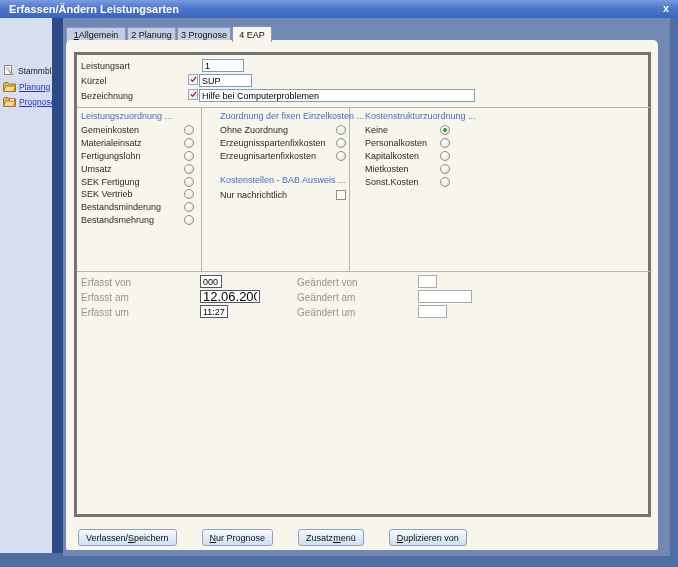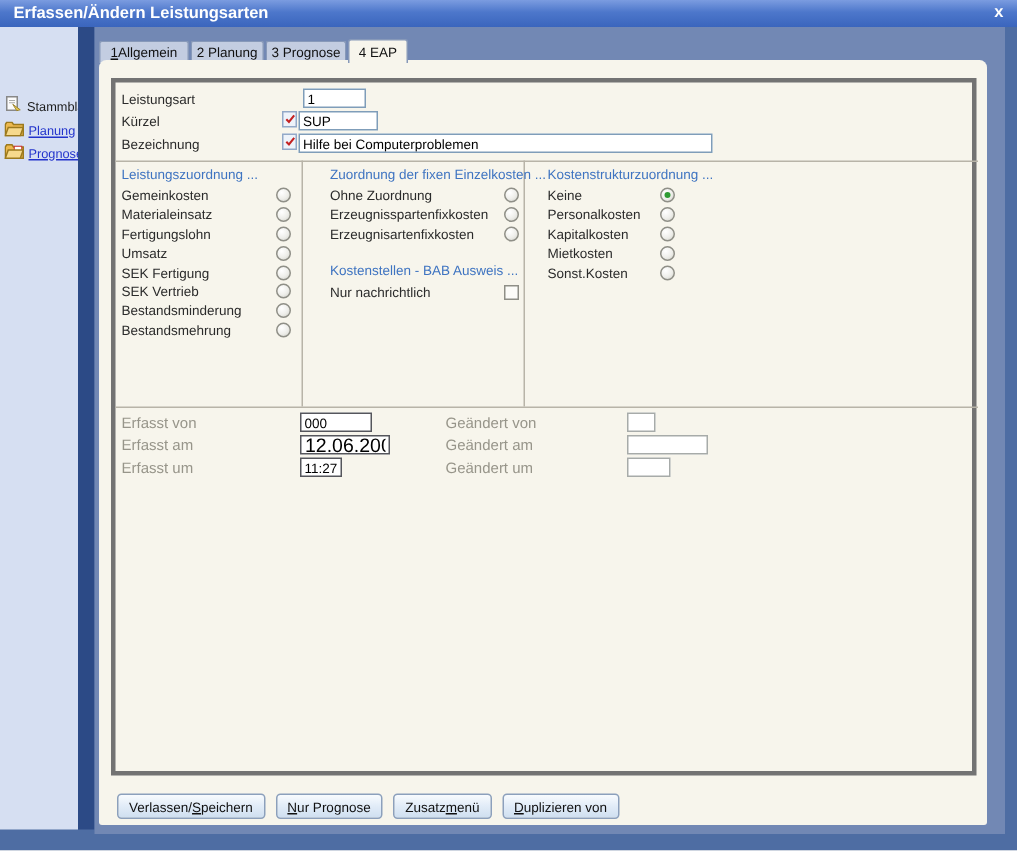--- a/index.html
+++ b/index.html
@@ -57,21 +57,21 @@
   .radio{width:10px;height:10px;border-radius:50%;box-sizing:border-box;border:1px solid #8f8f87;flex:none;position:relative;
     background:radial-gradient(circle at 35% 30%,#ffffff 0%,#eeeeea 55%,#cfcfc7 100%);}
   .radio.selected::after{content:"";position:absolute;left:2px;top:2px;width:4px;height:4px;border-radius:50%;background:#2e9b33;}
   .checkbox{width:10px;height:10px;box-sizing:border-box;border:1px solid #8f8f87;background:#fcfcf9;flex:none;}
 
   .alabel{position:absolute;font-size:10px;color:#97958a;white-space:nowrap;}
   .tb-e{border:1px solid #55565c;}
   .tb-g{border:1px solid #a7aba9;}
   .tb-sm{font-size:13px;text-align:center;}
 
-  .btnrow{position:absolute;left:12px;top:489px;display:flex;gap:7px;}
+  .btnrow{position:absolute;left:12px;top:489px;display:flex;gap:25px;}
   .btn{height:17px;box-sizing:border-box;border:1px solid #8ca0bc;border-radius:3px;
     background:linear-gradient(180deg,#f8fbfe 0%,#e3edf8 45%,#cfdff0 100%);
     font-size:9px;color:#111;padding:0 7px;display:flex;align-items:center;white-space:nowrap;
     font-family:"Liberation Sans",sans-serif;}
 </style>
 </head>
 <body>
 
 <div class="win">
 
@@ -230,21 +230,21 @@
               <span class="olf">Mietkosten</span>
               <span class="radio"></span>
             </div>
           <div class="opt">
               <span class="olf">Sonst.Kosten</span>
               <span class="radio"></span>
             </div>
         </div>
 
         <span class="alabel" style="left:4px;top:222px">Erfasst von</span>
-        <input class="tb tb-e" style="left: 123px; top: 220px; width: 48px;" value="000">
+        <input class="tb tb-e" style="left: 123px; top: 220px; width: 22px;" value="000">
         <span class="alabel" style="left:4px;top:237px">Erfasst am</span>
         <input class="tb tb-e tb-sm" style="left: 123px; top: 235px; width: 60px;" value="12.06.2009 /Fr">
         <span class="alabel" style="left:4px;top:252px">Erfasst um</span>
         <input class="tb tb-e" style="left: 123px; top: 250px; width: 28px;" value="11:27">
 
         <span class="alabel" style="left:220px;top:222px">Geändert von</span>
         <input class="tb tb-g" style="left: 341px; top: 220px; width: 19px;" value="">
         <span class="alabel" style="left:220px;top:237px">Geändert am</span>
         <input class="tb tb-g" style="left: 341px; top: 235px; width: 54px;" value="">
         <span class="alabel" style="left:220px;top:252px">Geändert um</span>

